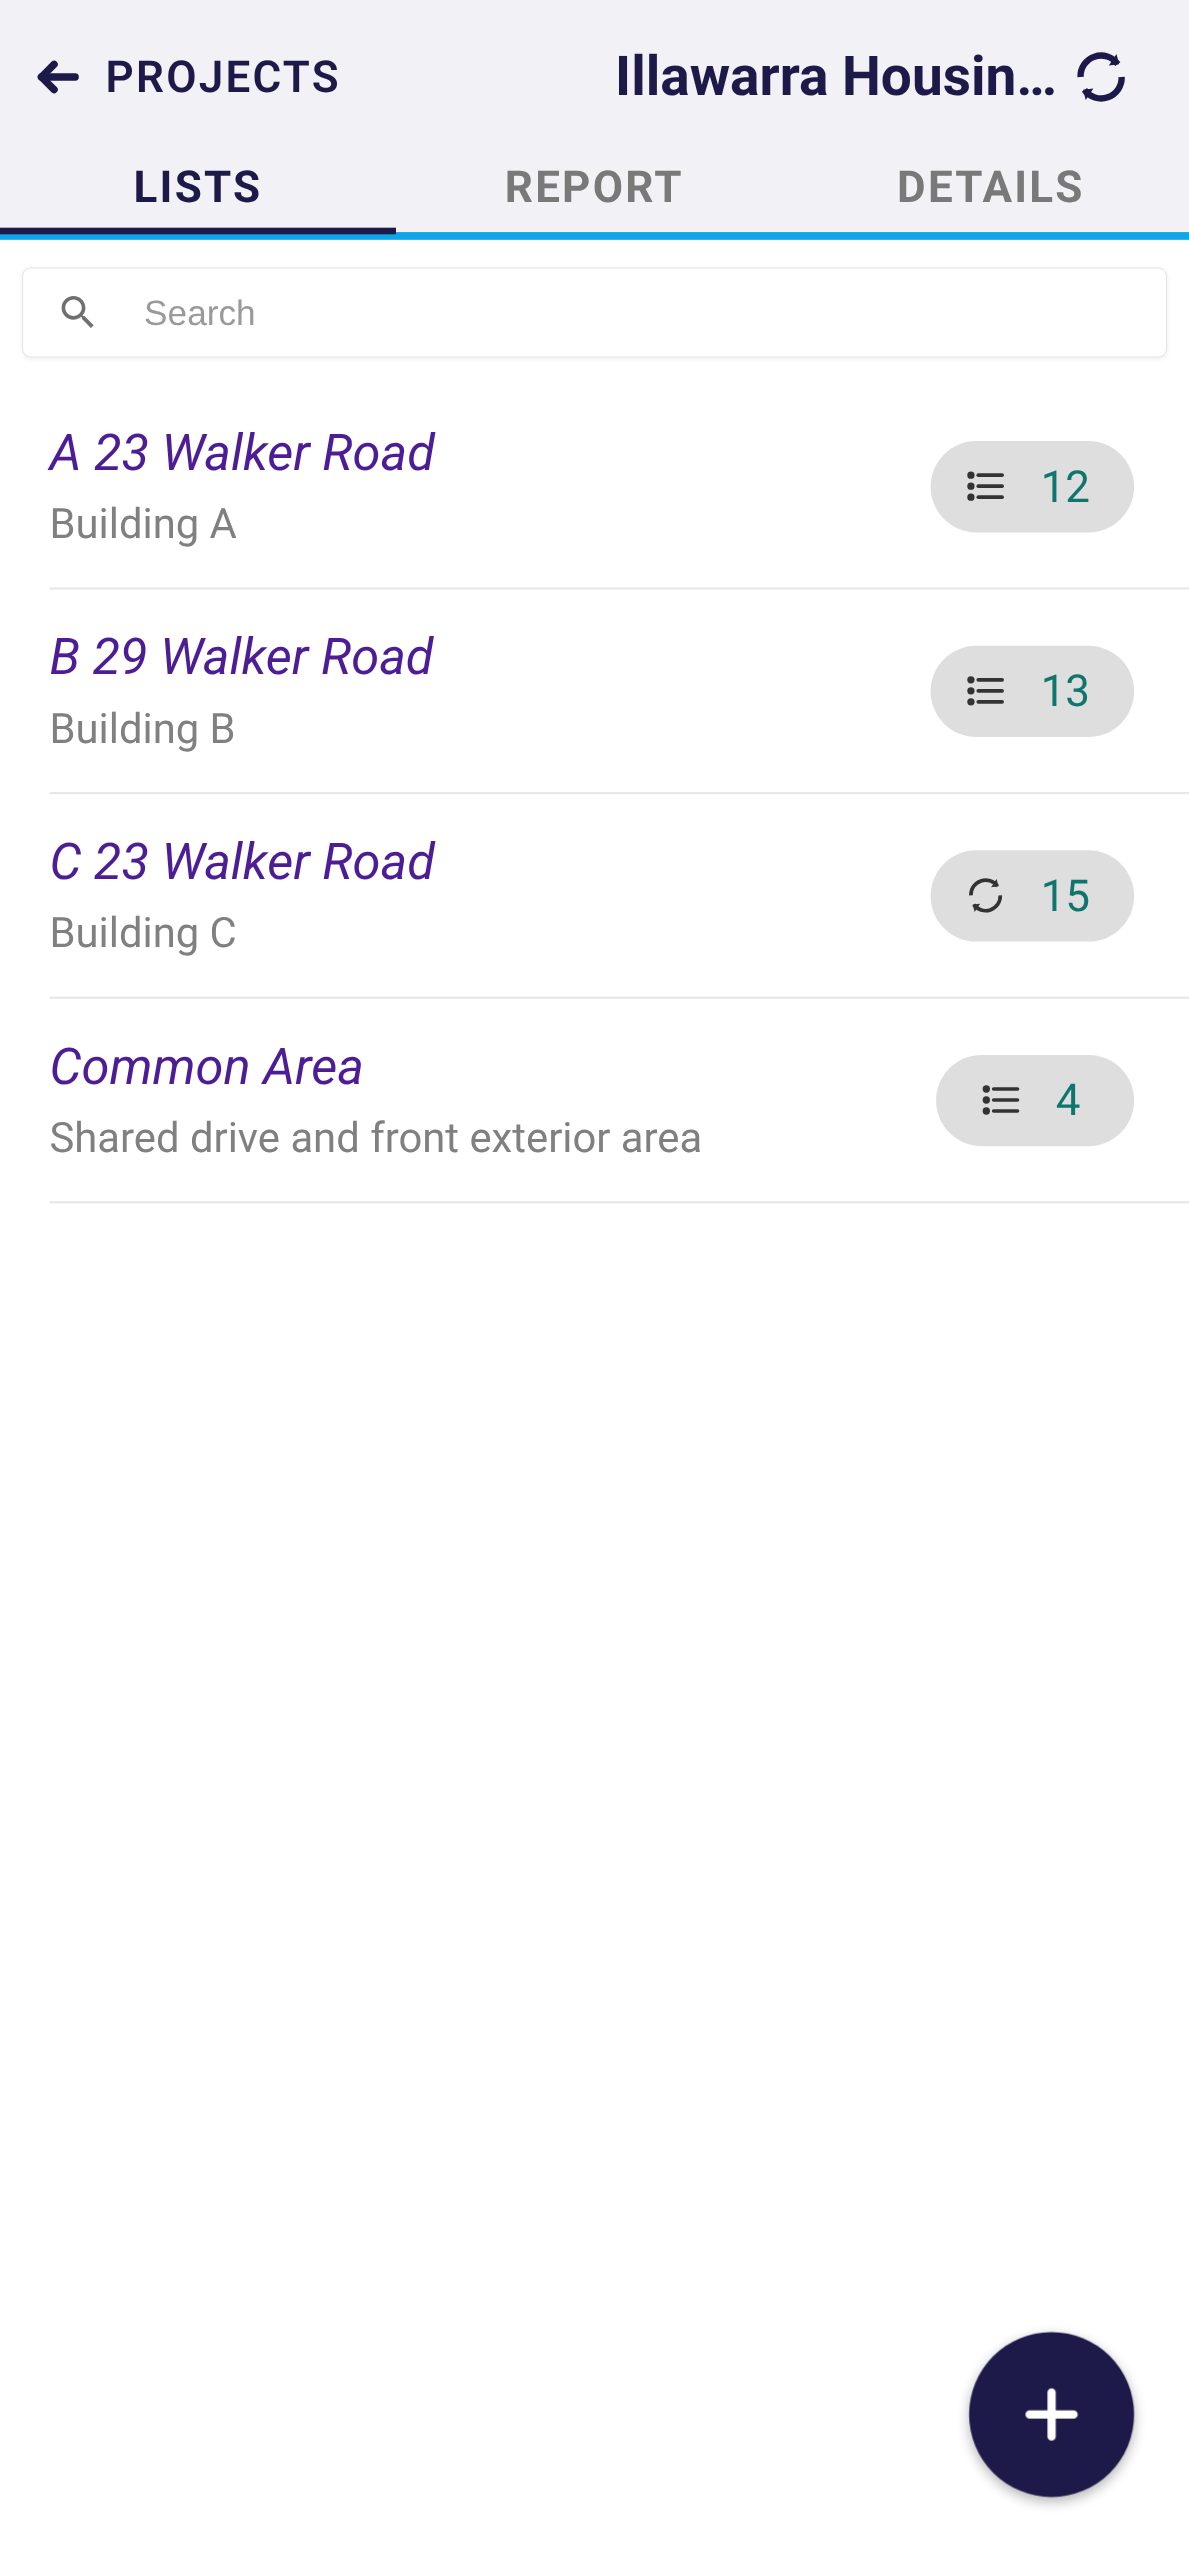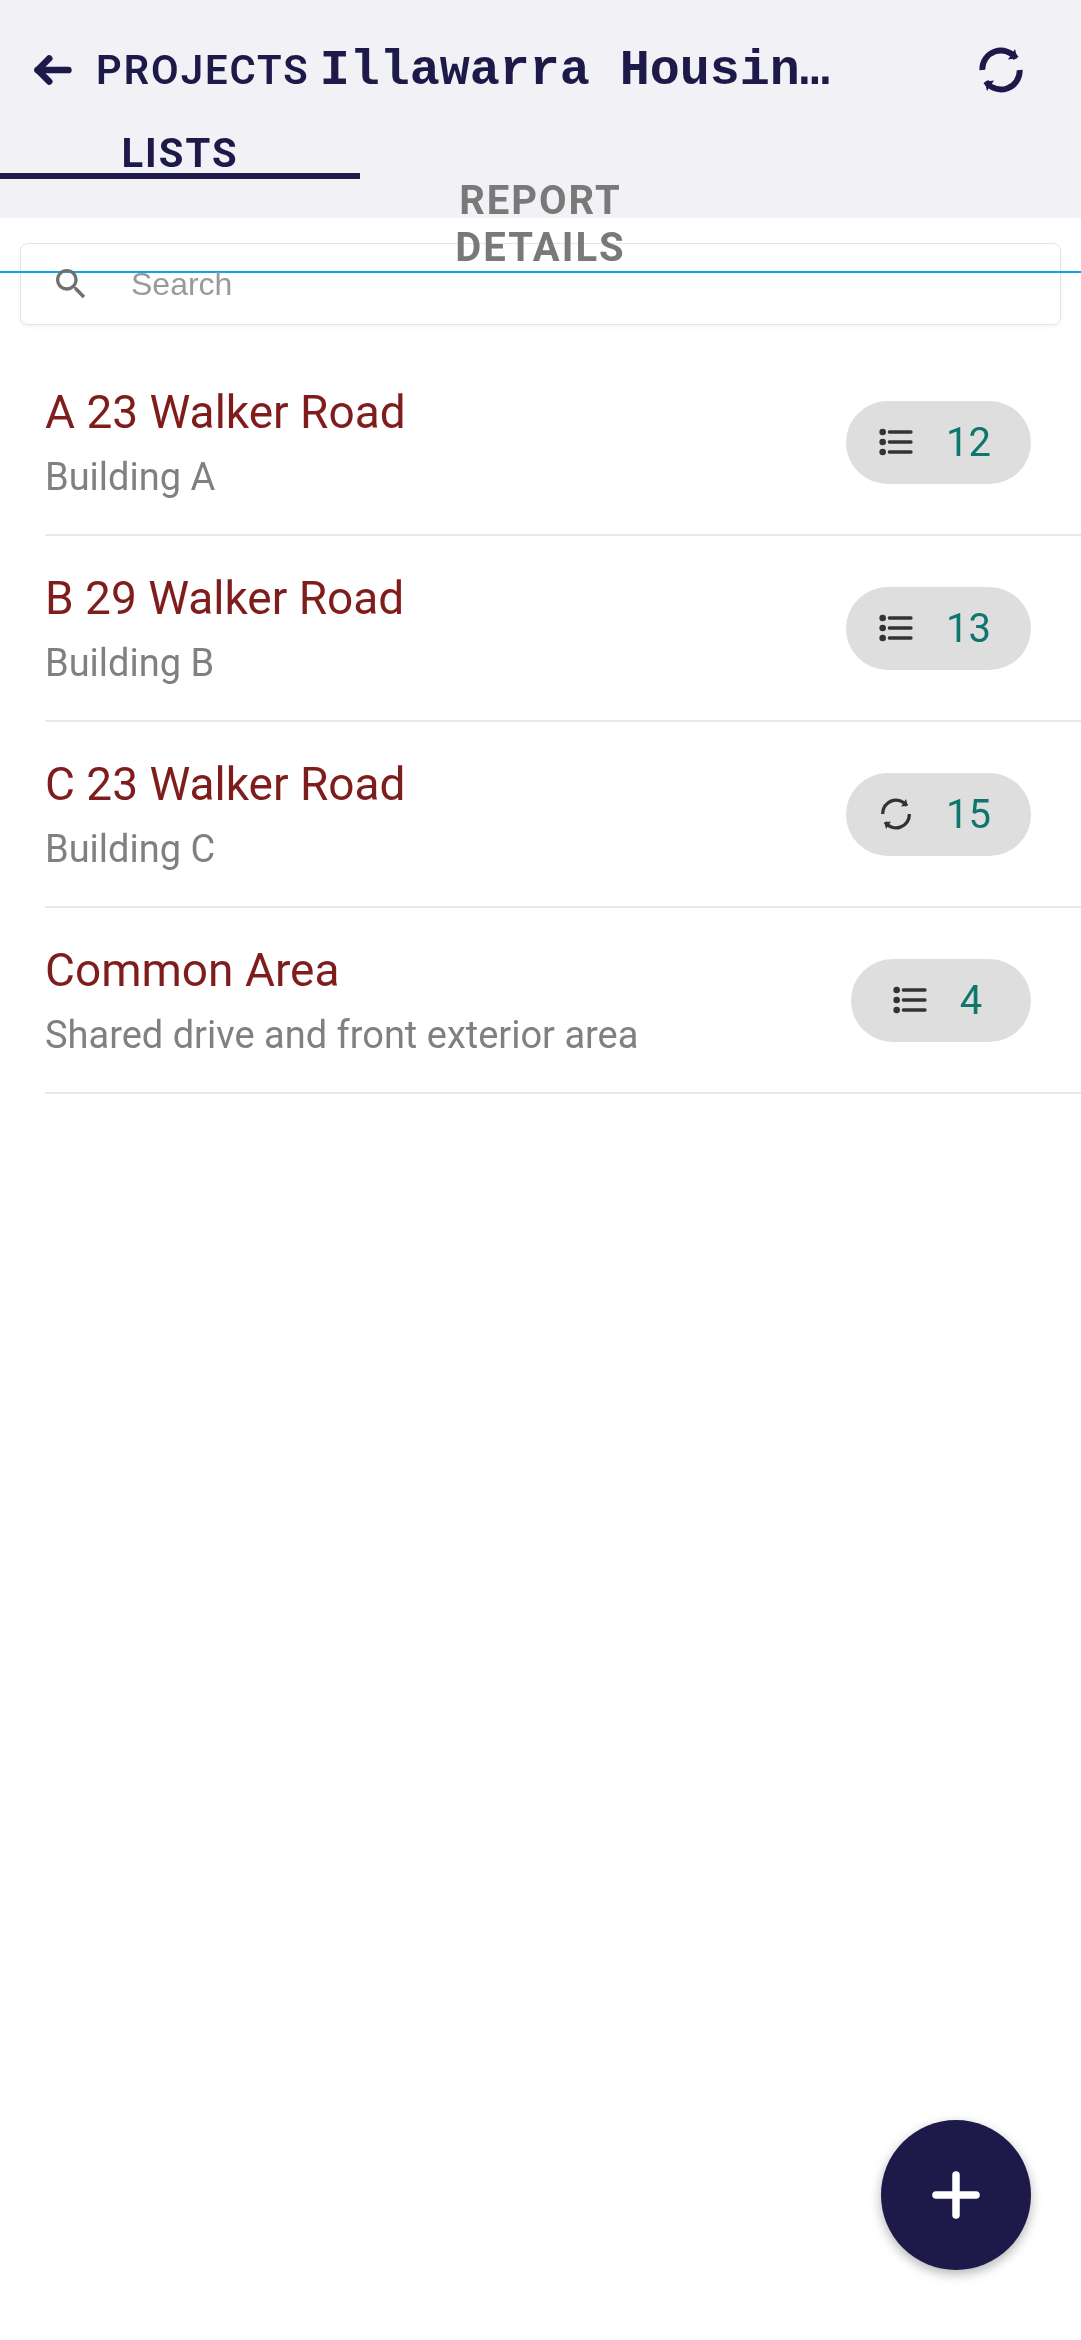--- a/index.html
+++ b/index.html
@@ -42,52 +42,50 @@
       stroke-linejoin: round;
     }
     .back-label {
       font-size: 40px;
       font-weight: 600;
       color: #1d1a4a;
       letter-spacing: 2px;
     }
     .page-title {
       flex: 1;
-      text-align: left;
+      text-align: right;
       font-size: 50px;
       font-weight: 700;
       color: #1d1a4a;
       margin-left: 10px;
       margin-right: 10px;
       white-space: nowrap;
       overflow: hidden;
       text-overflow: ellipsis;
-      font-family: Liberation Mono, monospace;
     }
     .sync-button {
       width: 60px;
       height: 60px;
       cursor: pointer;
       display: flex;
       align-items: center;
       justify-content: center;
       margin-right: 20px;
     }
     .sync-icon {
       width: 56px;
       height: 56px;
       fill: none;
       stroke: #1d1a4a;
       stroke-width: 2.5;
     }
     .tabs {
       display: flex;
       height: 150px;
-      border-bottom: 2px solid #0ea5e9;
-      flex-direction: column;
+      border-bottom: 7px solid #0ea5e9;
     }
     .tab {
       flex: 1;
       display: flex;
       align-items: center;
       justify-content: center;
       font-size: 40px;
       font-weight: 700;
       letter-spacing: 2px;
       color: #797979;
@@ -153,21 +151,22 @@
       cursor: pointer;
     }
     .list-item-text {
       display: flex;
       flex-direction: column;
       gap: 8px;
     }
     .list-item-title {
       font-size: 46px;
       font-weight: 400;
-      color: #7f1d1d;
+      color: #4c1d95;
+      font-style: italic;
     }
     .list-item-subtitle {
       font-size: 38px;
       color: #808080;
       margin-top: 8px;
     }
     .count-badge {
       background: #dedede;
       border-radius: 100px;
       display: flex;

